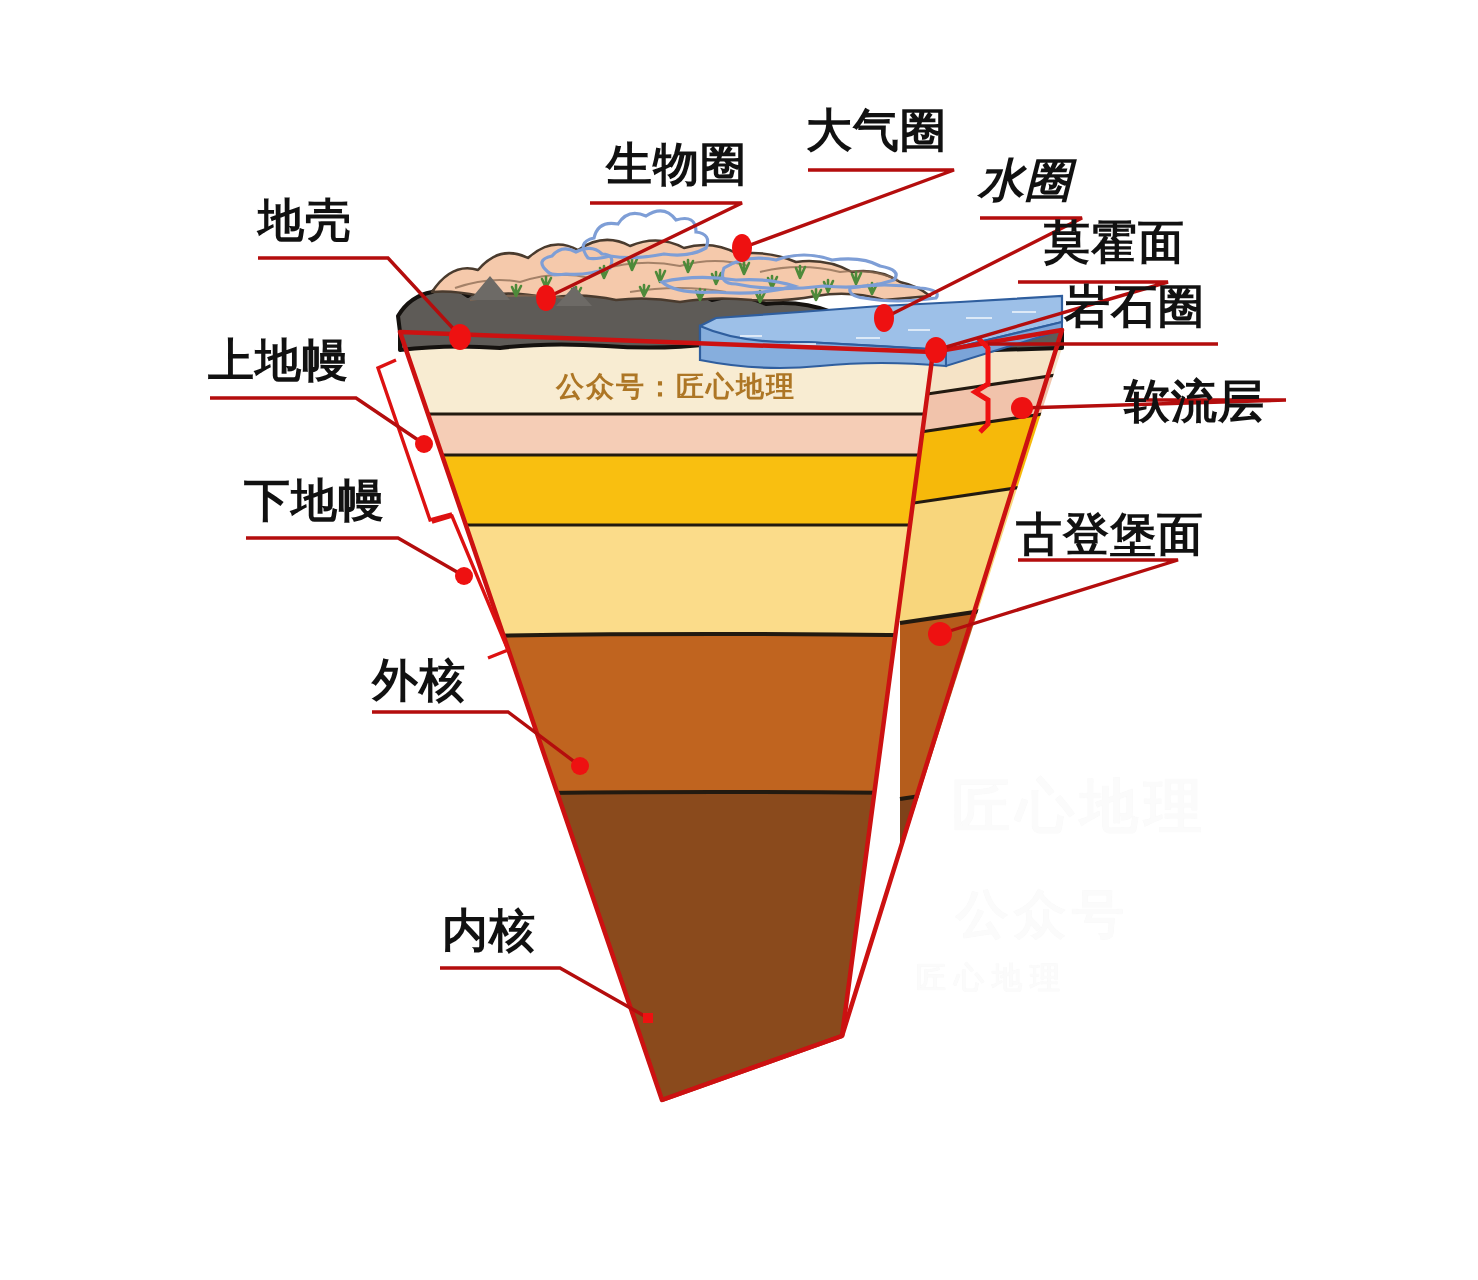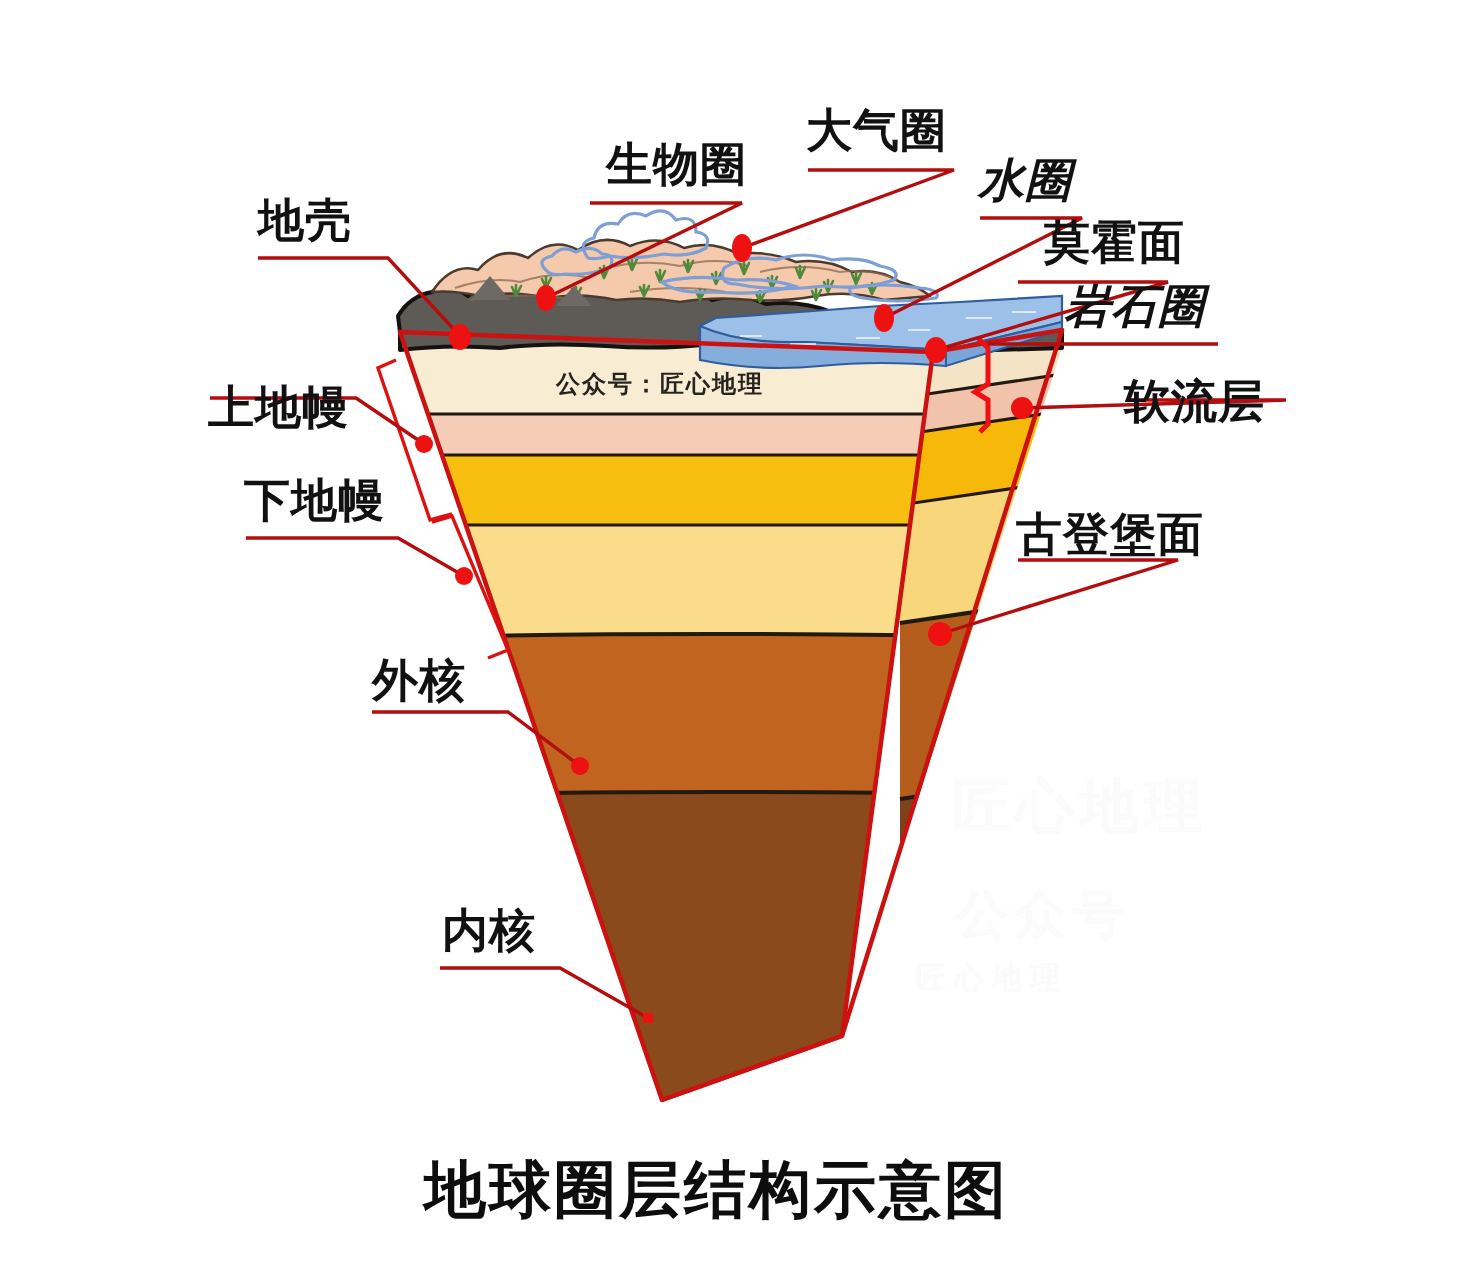--- a/index.html
+++ b/index.html
@@ -27,22 +27,22 @@
     font-weight:700;
     font-size:62px;
     color:#0d0d0d;
     white-space:nowrap;
     letter-spacing:3px;
   }
   .wm{
     position:absolute;
     font-family:"DejaVu Sans","Liberation Sans",sans-serif;
     font-weight:700;
-    font-size:24px;
-    color:#000000;
+    font-size:28px;
+    color:#a16207;
     white-space:nowrap;
     letter-spacing:2px;
     opacity:.85;
   }
   .wm2{
     position:absolute;
     font-family:"DejaVu Sans","Liberation Sans",sans-serif;
     font-weight:700;
     color:#fbfbfb;
     white-space:nowrap;
@@ -266,37 +266,36 @@
   <div class="lbl" style="left:258px;top:196px;">地壳</div>
 
   <div class="lbl" style="left:586px;top:140px;margin-left:20px;">生物圈</div>
 
   <div class="lbl" style="left:806px;top:106px;">大气圈</div>
 
   <div class="lbl" style="left:978px;top:156px;font-style:italic;">水圈</div>
 
   <div class="lbl" style="left:1016px;top:218px;margin-left:28px;">莫霍面</div>
 
-  <div class="lbl" style="left:1064px;top:282px;font-style:italic;">岩石圈</div>
+  <div class="lbl" style="left:1064px;top:282px;">岩石圈</div>
 
   <div class="lbl" style="left:1124px;top:331px;margin-top:46px;">软流层</div>
 
-  <div class="lbl" style="left:208px;top:336px;margin-top:47px;">上地幔</div>
+  <div class="lbl" style="left:208px;top:336px;">上地幔</div>
 
   <div class="lbl" style="left:244px;top:476px;">下地幔</div>
 
   <div class="lbl" style="left:1016px;top:510px;">古登堡面</div>
 
   <div class="lbl" style="left:372px;top:656px;">外核</div>
 
   <div class="lbl" style="left:442px;top:906px;">内核</div>
 
   <div class="wm" style="left:556px;top:368px;">公众号：匠心地理</div>
 
   <div class="wm2" style="left:952px;top:768px;font-size:58px;letter-spacing:6px;">匠心地理</div>
 
   <div class="wm2" style="left:956px;top:880px;font-size:52px;letter-spacing:6px;">公众号</div>
 
   <div class="wm2" style="left:916px;top:958px;font-size:30px;letter-spacing:8px;">匠心地理</div>
 
-  <div class="title" style="left:424px;top:1148px;">地球圈层结构示意图</div>
 
 </div>
 
 </body></html>

